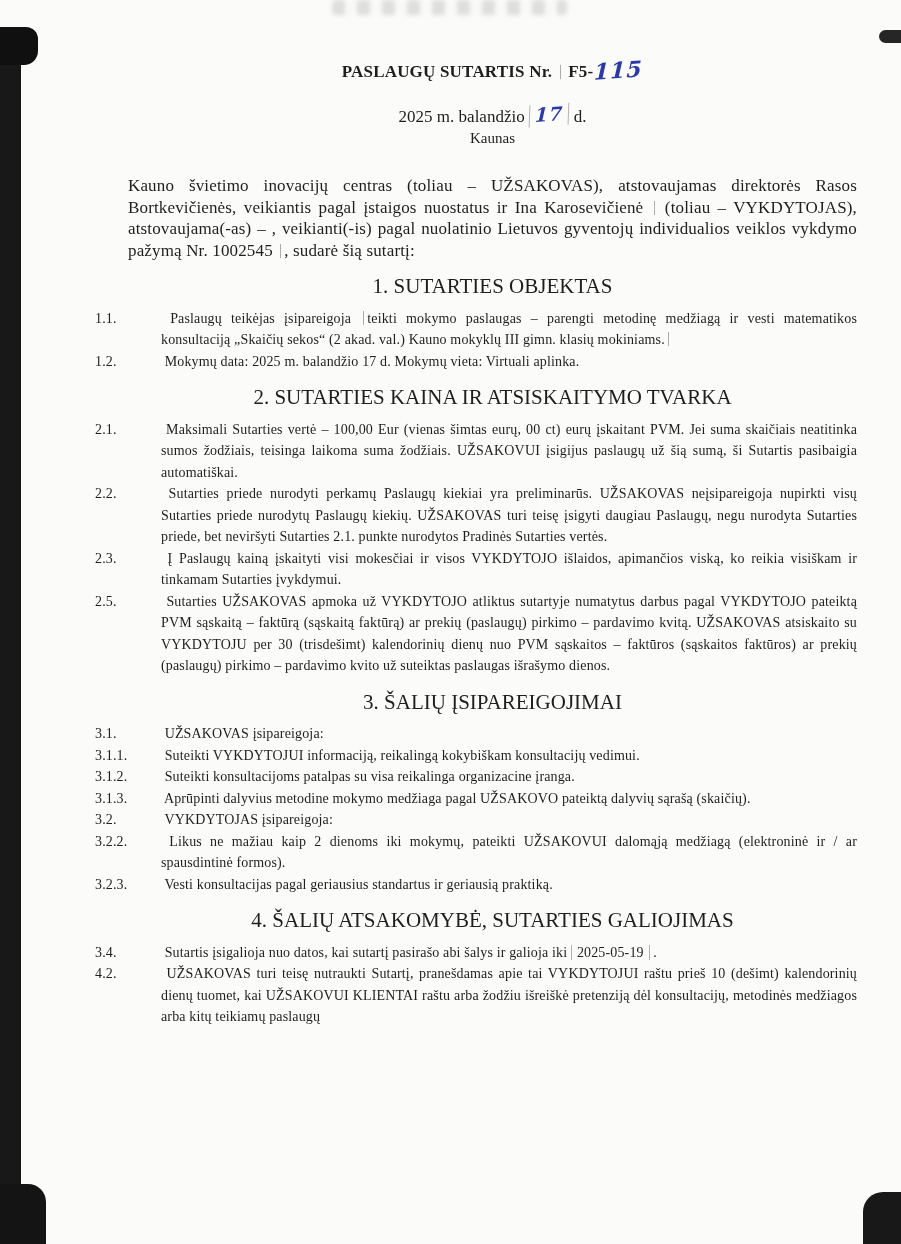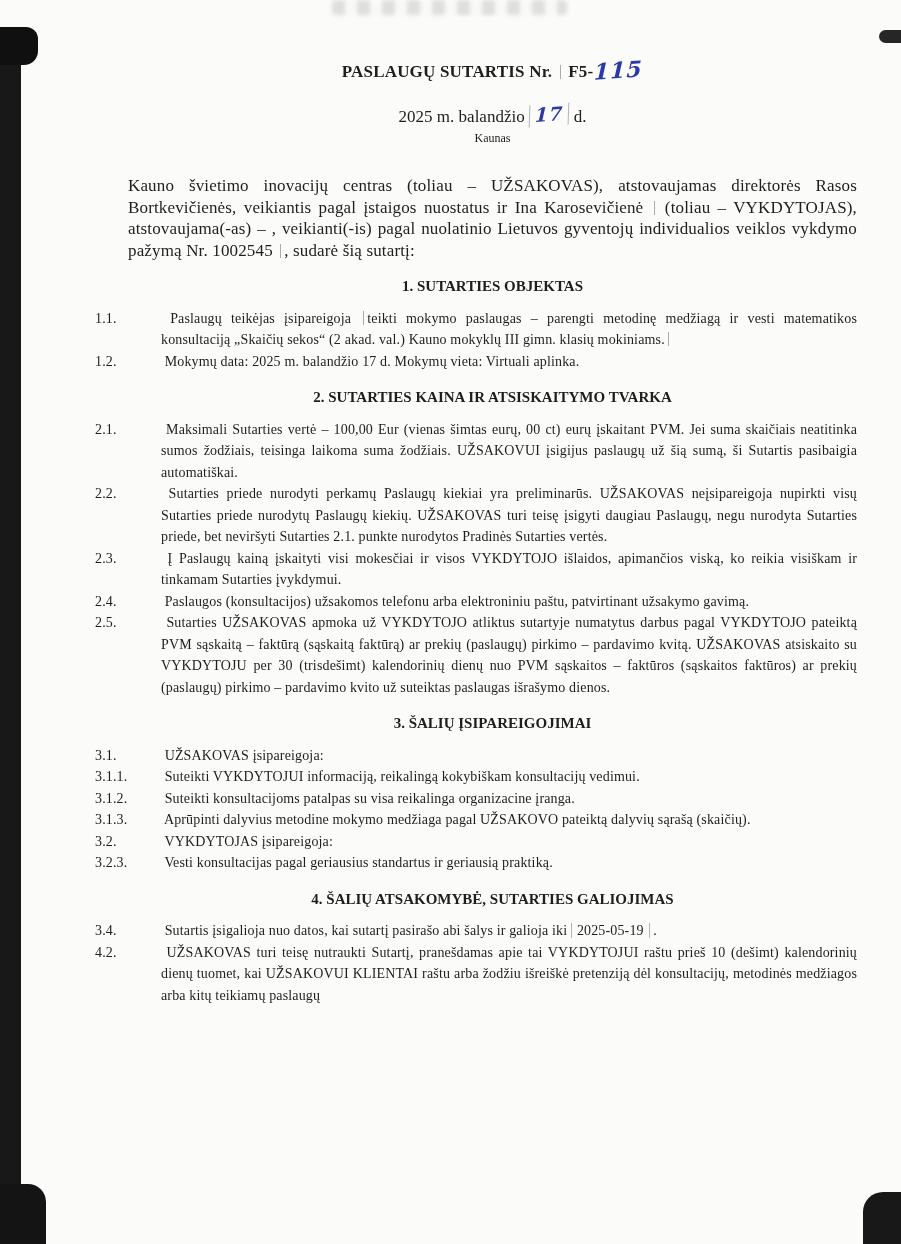--- a/index.html
+++ b/index.html
@@ -17,23 +17,23 @@
   .scan-bottom-left-blob { position:absolute; left:0; bottom:0; width:46px; height:60px; background:#141414; border-radius:0 18px 0 0; }
   .scan-bottom-right-blob { position:absolute; right:0; bottom:0; width:38px; height:52px; background:#181818; border-radius:20px 0 0 0; }
   .scan-top-right-mark { position:absolute; right:0; top:30px; width:22px; height:13px; background:#262626; border-radius:7px 0 0 7px; }
   .scan-top-smudge { position:absolute; left:332px; top:0; width:235px; height:15px;
     background:repeating-linear-gradient(90deg, rgba(110,110,110,.45) 0 13px, rgba(200,200,200,.08) 13px 25px);
     filter:blur(2px); border-radius:4px; opacity:.45; }
   
   .content { position:absolute; left:128px; top:58px; width:729px; }
   .title { text-align:center; font-weight:bold; font-size:17px; line-height:22px; margin-bottom:22px; letter-spacing:.2px; }
   .dateline { text-align:center; font-size:17px; line-height:21.5px; }
-  .city { text-align:center; font-size:12px; line-height:21.5px; margin-bottom:6px; }
+  .city { text-align:center; font-size:15px; line-height:21.5px; margin-bottom:6px; }
   .intro { text-align:justify; font-size:17px; line-height:21.5px; margin:26px 0 0 0; letter-spacing:.15px; }
-  .section-heading { text-align:center; font-weight:bold; font-size:15px; line-height:21.5px; margin:15px 0 10px 0; }
+  .section-heading { text-align:center; font-weight:normal; font-size:21px; line-height:21.5px; margin:15px 0 10px 0; }
   .item { font-size:14px; line-height:21.5px; text-align:justify; padding-left:33px; text-indent:-33px; letter-spacing:.15px; }
   .item .num { display:inline-block; min-width:33px; }
   .b { font-weight:normal; }
   .hand {
     font-family:"DejaVu Serif", serif; font-style:italic; font-weight:600;
     color:#2b3aa6; display:inline-block; transform:rotate(-4deg) skewX(-6deg);
     letter-spacing:1px; position:relative; top:-1px;
   }
   .title .hand { font-size:22px; top:1px; margin-left:1px; }
   .dateline .hand { font-size:19px; }
@@ -69,27 +69,27 @@
     <p class="intro" id="intro"><span class="b">Kauno švietimo inovacijų centras</span><span> (toliau – UŽSAKOVAS), atstovaujamas direktorės Rasos Bortkevičienės, veikiantis pagal įstaigos nuostatus ir Ina Karosevičienė </span><span class="tick"></span><span> (toliau – VYKDYTOJAS), atstovaujama(-as) – , veikianti(-is) pagal nuolatinio Lietuvos gyventojų individualios veiklos vykdymo pažymą Nr. 1002545 </span><span class="tick"></span><span>, sudarė šią sutartį:</span></p>
 
     <div id="sections">
         <div class="section-heading">1. SUTARTIES OBJEKTAS</div>
         <div class="item"><span class="num">1.1.</span> <span>Paslaugų teikėjas įsipareigoja </span><span class="tick"></span><span>teikti mokymo paslaugas – parengti metodinę medžiagą ir vesti matematikos konsultaciją „Skaičių sekos“ (2 akad. val.) Kauno mokyklų III gimn. klasių mokiniams.</span><span class="tick"></span></div>
         <div class="item"><span class="num">1.2.</span> <span>Mokymų data: 2025 m. balandžio 17 d. Mokymų vieta: Virtuali aplinka.</span></div>
         <div class="section-heading">2. SUTARTIES KAINA IR ATSISKAITYMO TVARKA</div>
         <div class="item"><span class="num">2.1.</span> <span>Maksimali Sutarties vertė – 100,00 Eur (vienas šimtas eurų, 00 ct) eurų įskaitant PVM. Jei suma skaičiais neatitinka sumos žodžiais, teisinga laikoma suma žodžiais. UŽSAKOVUI įsigijus paslaugų už šią sumą, ši Sutartis pasibaigia automatiškai.</span></div>
         <div class="item"><span class="num">2.2.</span> <span>Sutarties priede nurodyti perkamų Paslaugų kiekiai yra preliminarūs. UŽSAKOVAS neįsipareigoja nupirkti visų Sutarties priede nurodytų Paslaugų kiekių. UŽSAKOVAS turi teisę įsigyti daugiau Paslaugų, negu nurodyta Sutarties priede, bet neviršyti Sutarties 2.1. punkte nurodytos Pradinės Sutarties vertės.</span></div>
         <div class="item"><span class="num">2.3.</span> <span>Į Paslaugų kainą įskaityti visi mokesčiai ir visos VYKDYTOJO išlaidos, apimančios viską, ko reikia visiškam ir tinkamam Sutarties įvykdymui.</span></div>
-        <div class="item"><span class="num">2.4.</span> <span>Paslaugos (konsultacijos) užsakomos telefonu arba elektroniniu paštu, patvirtinant užsakymo gavimą.</span></div>
         <div class="item"><span class="num">2.5.</span> <span>Sutarties UŽSAKOVAS apmoka už VYKDYTOJO atliktus sutartyje numatytus darbus pagal VYKDYTOJO pateiktą PVM sąskaitą – faktūrą (sąskaitą faktūrą) ar prekių (paslaugų) pirkimo – pardavimo kvitą. UŽSAKOVAS atsiskaito su VYKDYTOJU per 30 (trisdešimt) kalendorinių dienų nuo PVM sąskaitos – faktūros (sąskaitos faktūros) ar prekių (paslaugų) pirkimo – pardavimo kvito už suteiktas paslaugas išrašymo dienos.</span></div>
         <div class="section-heading">3. ŠALIŲ ĮSIPAREIGOJIMAI</div>
         <div class="item"><span class="num">3.1.</span> <span>UŽSAKOVAS įsipareigoja:</span></div>
         <div class="item"><span class="num">3.1.1.</span> <span>Suteikti VYKDYTOJUI informaciją, reikalingą kokybiškam konsultacijų vedimui.</span></div>
         <div class="item"><span class="num">3.1.2.</span> <span>Suteikti konsultacijoms patalpas su visa reikalinga organizacine įranga.</span></div>
         <div class="item"><span class="num">3.1.3.</span> <span>Aprūpinti dalyvius metodine mokymo medžiaga pagal UŽSAKOVO pateiktą dalyvių sąrašą (skaičių).</span></div>
         <div class="item"><span class="num">3.2.</span> <span>VYKDYTOJAS įsipareigoja:</span></div>
+        <div class="item"><span class="num">3.2.2.</span> <span>Likus ne mažiau kaip 2 dienoms iki mokymų, pateikti UŽSAKOVUI dalomąją medžiagą (elektroninė ir / ar spausdintinė formos).</span></div>
         <div class="item"><span class="num">3.2.3.</span> <span>Vesti konsultacijas pagal geriausius standartus ir geriausią praktiką.</span></div>
         <div class="section-heading">4. ŠALIŲ ATSAKOMYBĖ, SUTARTIES GALIOJIMAS</div>
         <div class="item"><span class="num">3.4.</span> <span>Sutartis įsigalioja nuo datos, kai sutartį pasirašo abi šalys ir galioja iki </span><span class="field">2025-05-19</span><span> .</span></div>
         <div class="item"><span class="num">4.2.</span> <span>UŽSAKOVAS turi teisę nutraukti Sutartį, pranešdamas apie tai VYKDYTOJUI raštu prieš 10 (dešimt) kalendorinių dienų tuomet, kai UŽSAKOVUI KLIENTAI raštu arba žodžiu išreiškė pretenziją dėl konsultacijų, metodinės medžiagos arba kitų teikiamų paslaugų</span></div>
       </div>
   </div>
 </div>
 
 </body></html>

